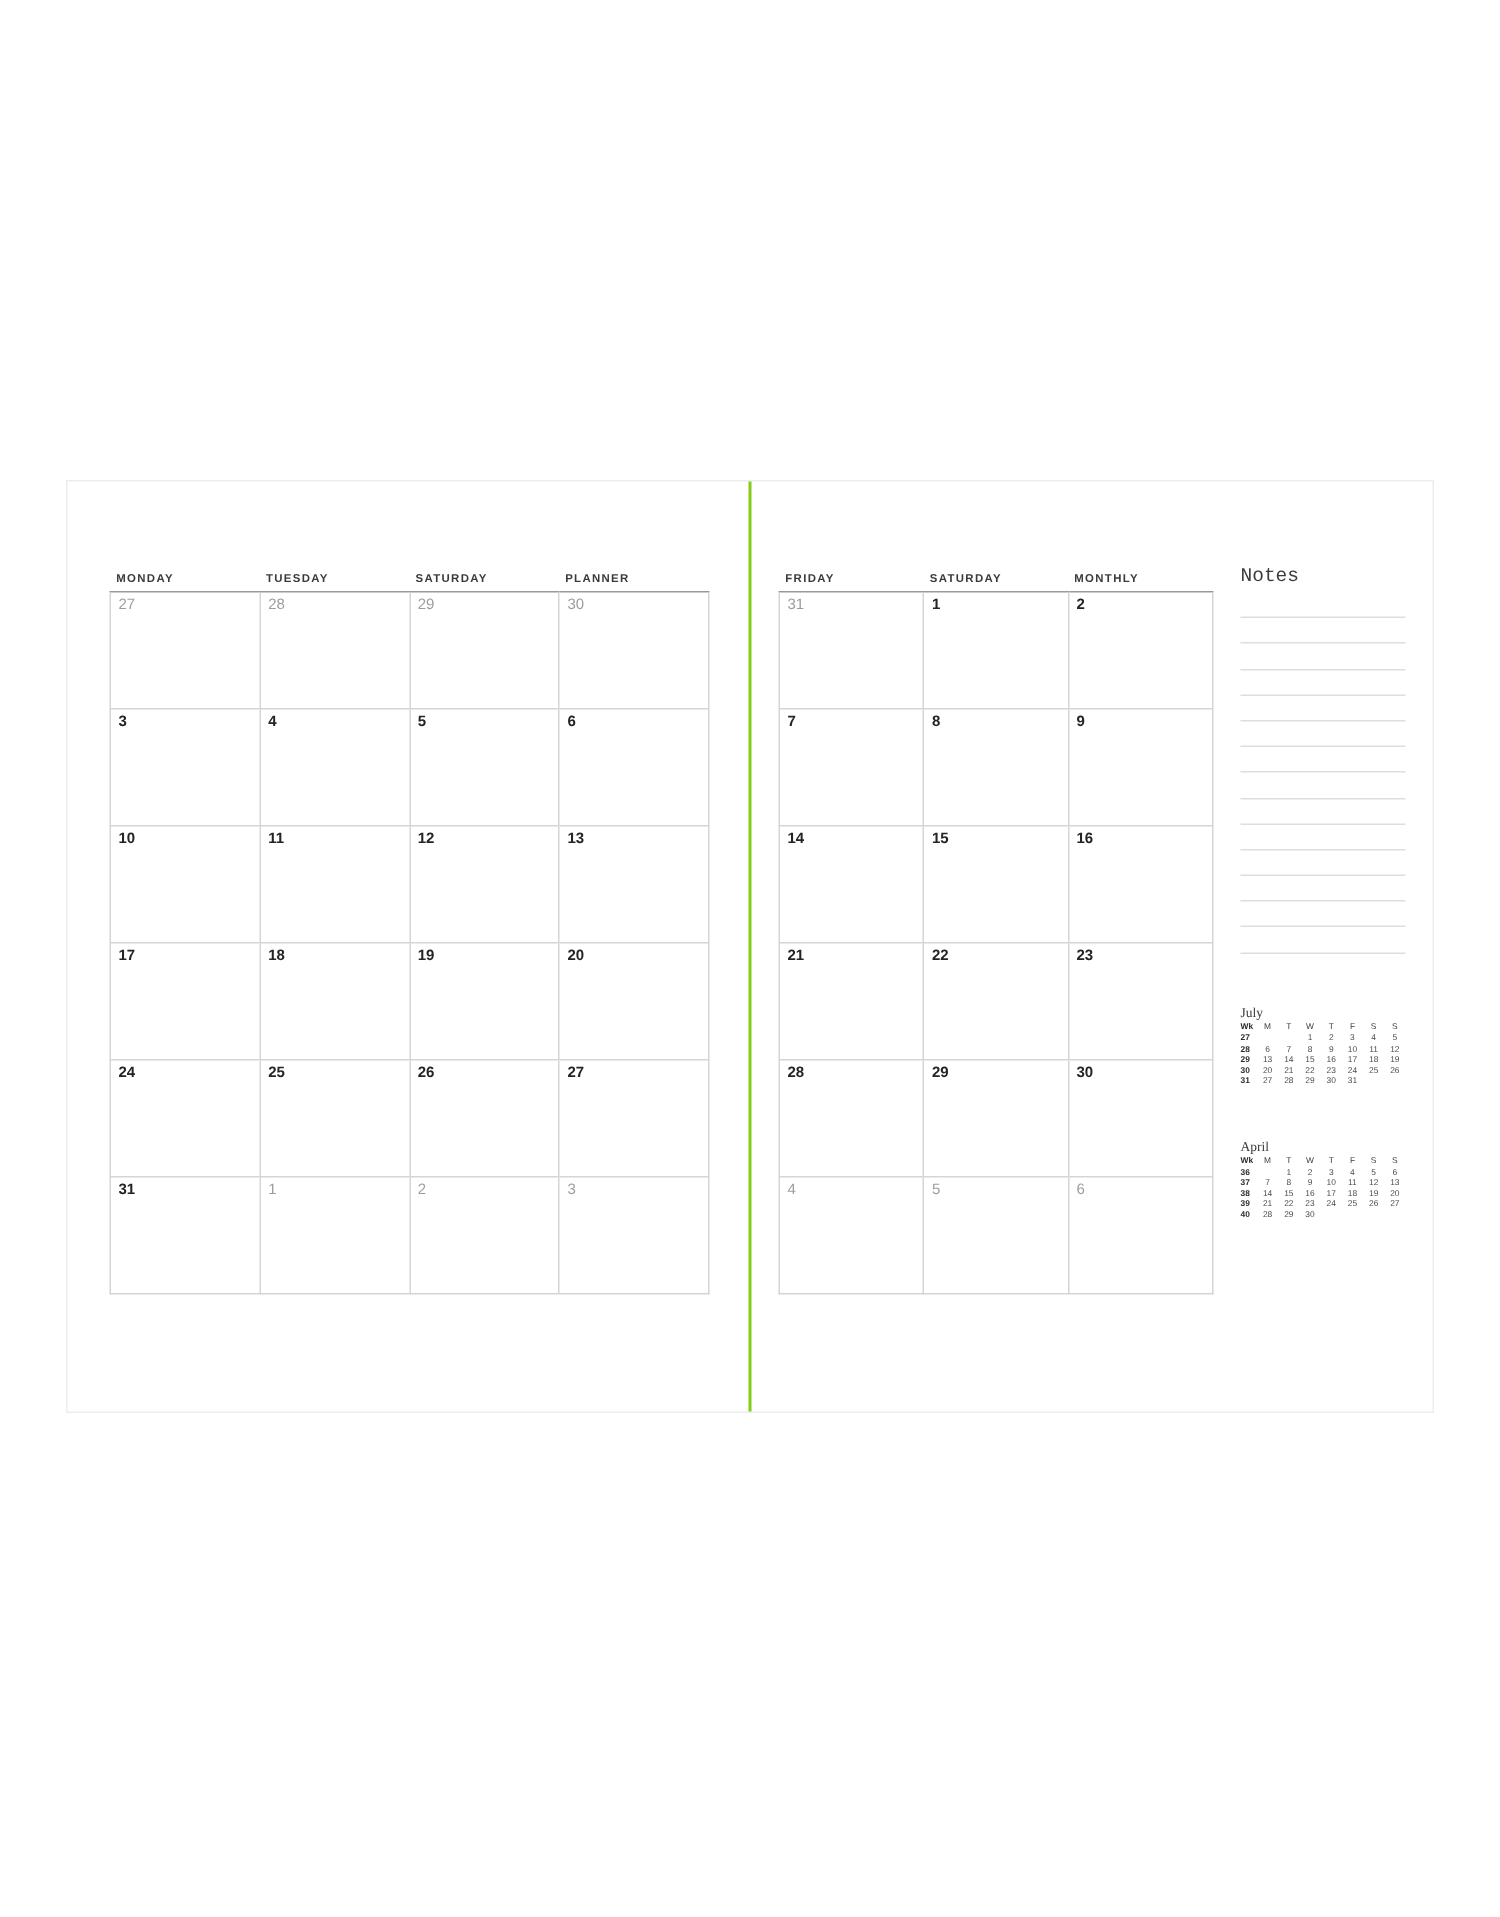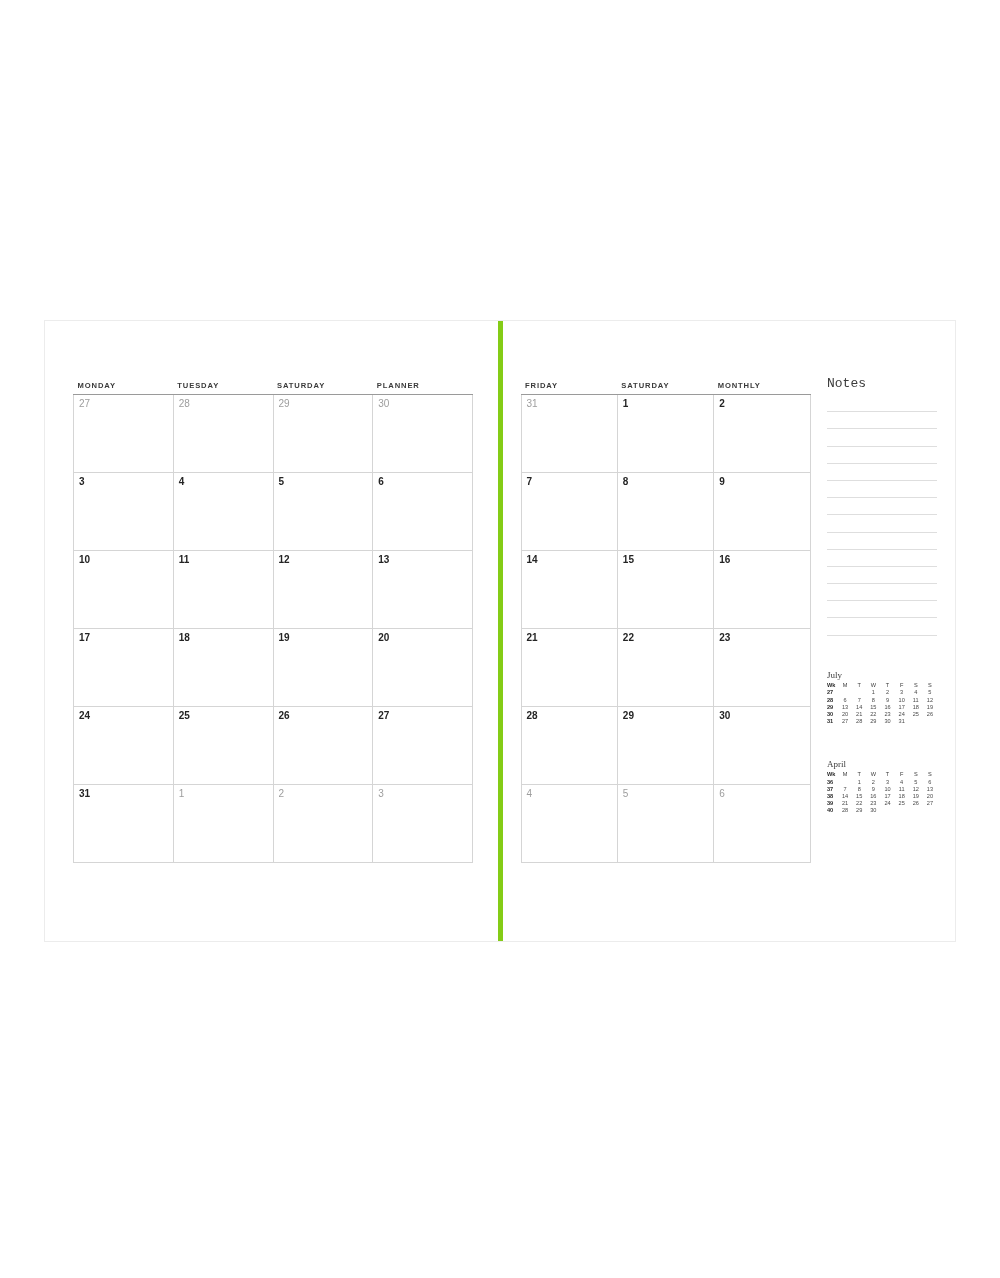--- a/index.html
+++ b/index.html
@@ -25,21 +25,21 @@
     height: 620px;
     background: #ffffff;
     box-shadow: 0 0 0 1px #ececec;
     display: flex;
   }
   .page {
     position: relative;
     height: 100%;
   }
   .page-left { width: 455px; }
-  .page-right { width: 455px; border-left: 5px solid #84cc16; }
+  .page-right { width: 455px; border-left: 2px solid #84cc16; }
 
   
   .hdr {
     position: absolute;
     left: 28px;
     top: 23px;
   }
   .hdr-title {
     font-family: "DejaVu Sans Condensed", "Liberation Sans", sans-serif;
     font-size: 15.5px;

